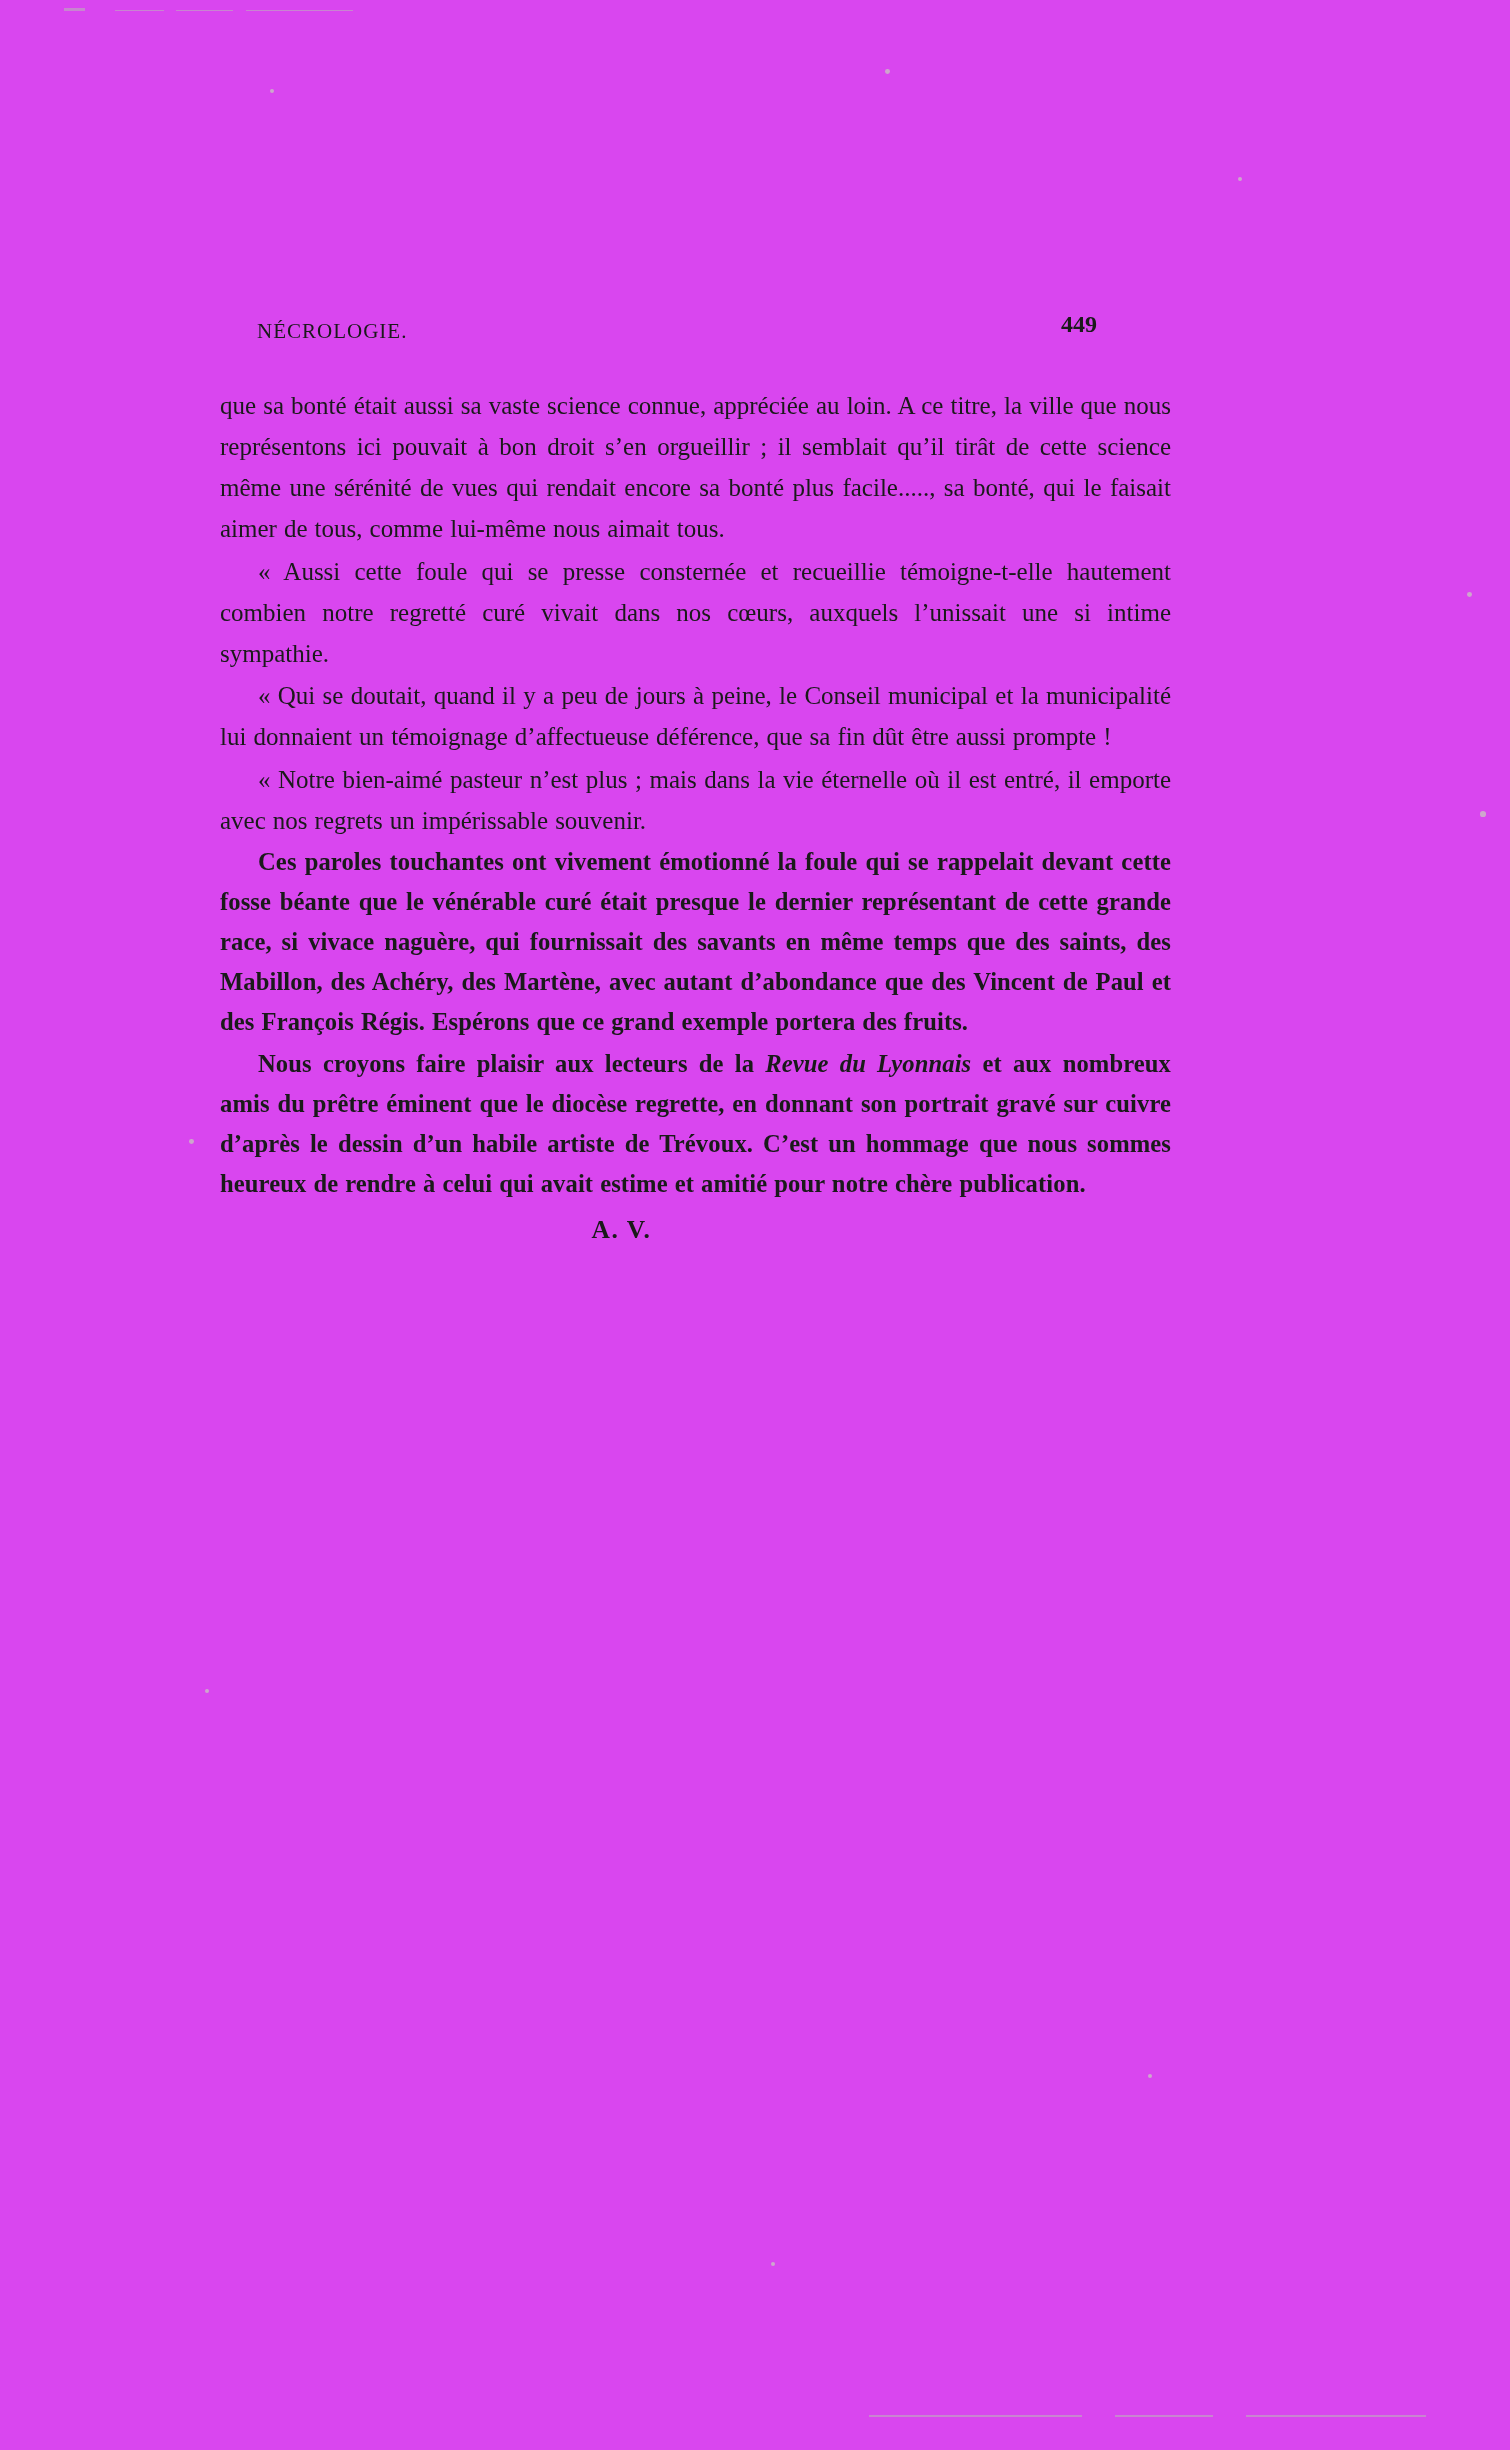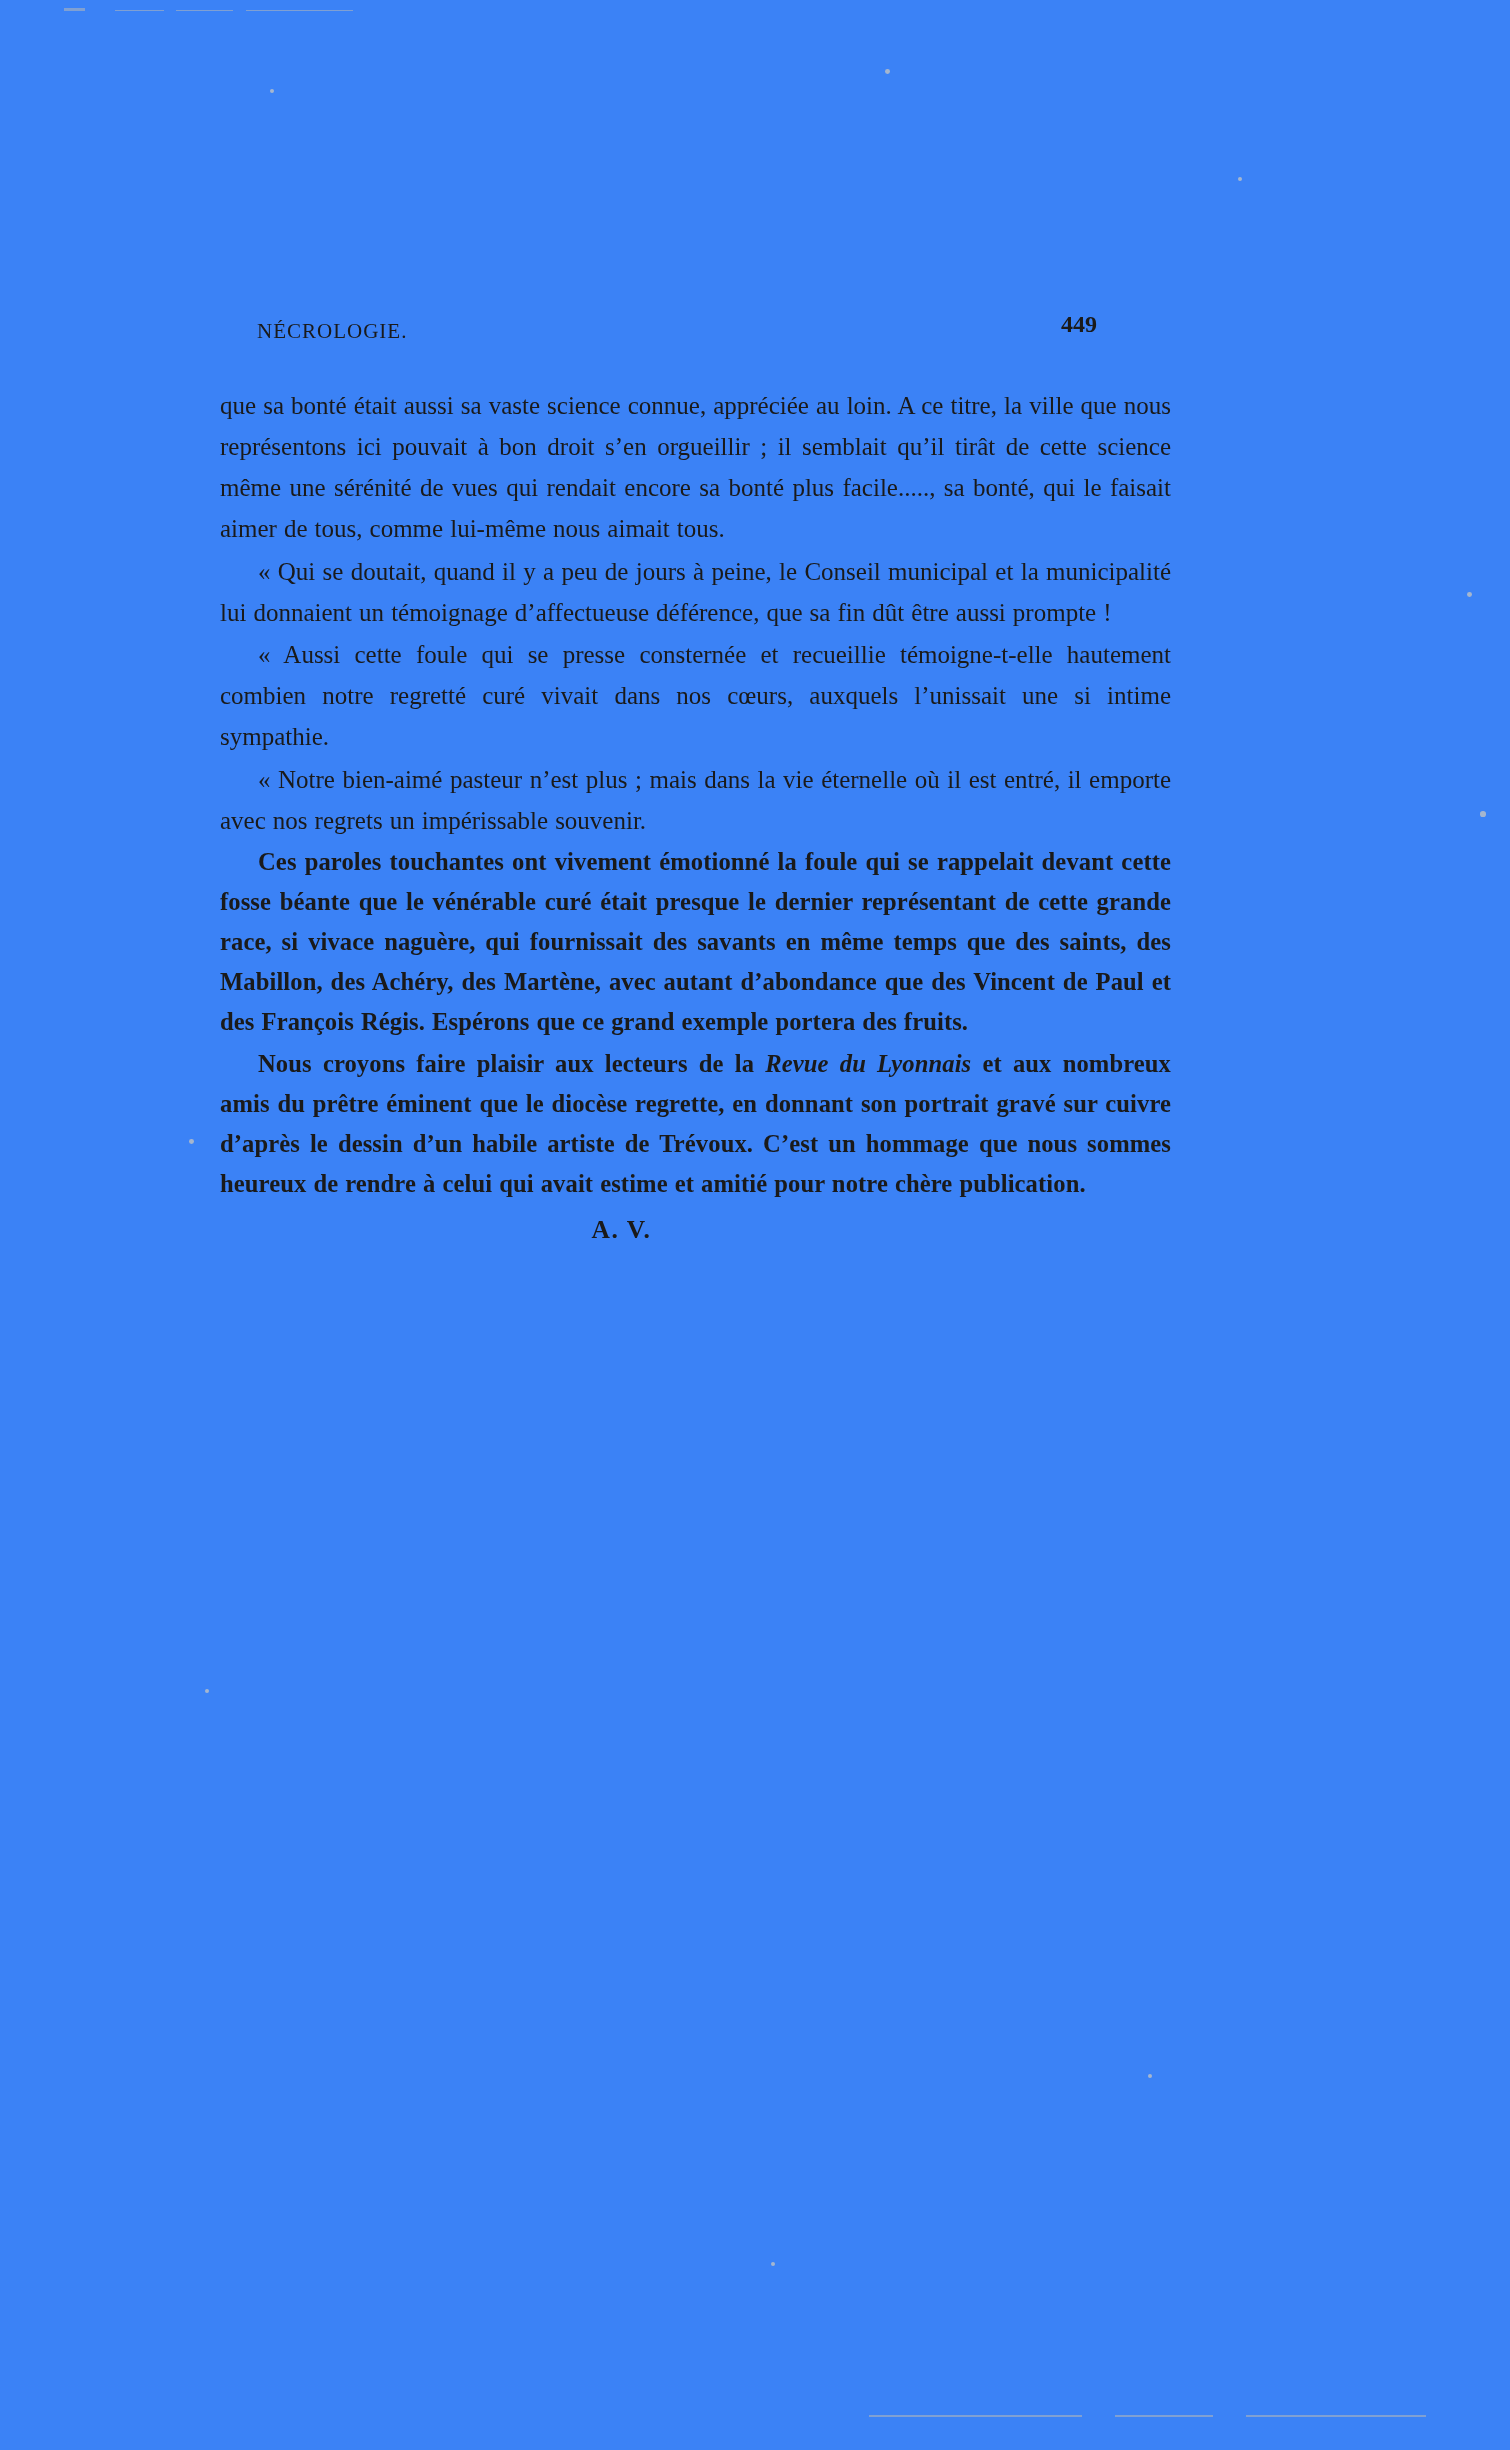--- a/index.html
+++ b/index.html
@@ -13,21 +13,21 @@
     position: relative;
     font-family: "Liberation Serif", serif;
     color: #1a1a1a;
     overflow: hidden;
   }
 
   
   .page {
     position: absolute;
     inset: 0;
-    background: #3b82f6;
+    background: #d946ef;
   }
 
   
   .edge-mark {
     position: absolute;
     background: #b9b9b5;
     opacity: .55;
   }
   .speck {
     position: absolute;
@@ -132,22 +132,22 @@
 
   <div class="content">
 
     <div class="header-row">
       <div class="running-head">NÉCROLOGIE.</div>
       <div class="folio">449</div>
     </div>
 
     <div class="body-text">
       <p class="noindent">que sa bonté était aussi sa vaste science connue, appréciée au loin. A ce titre, la ville que nous représentons ici pouvait à bon droit s’en orgueillir ; il semblait qu’il tirât de cette science même une sérénité de vues qui rendait encore sa bonté plus facile....., sa bonté, qui le faisait aimer de tous, comme lui-même nous aimait tous.</p>
+      <p class="indent">« Aussi cette foule qui se presse consternée et recueillie témoigne-t-elle hautement combien notre regretté curé vivait dans nos cœurs, auxquels l’unissait une si intime sympathie.</p>
       <p class="indent">« Qui se doutait, quand il y a peu de jours à peine, le Conseil municipal et la municipalité lui donnaient un témoignage d’affectueuse déférence, que sa fin dût être aussi prompte !</p>
-      <p class="indent">« Aussi cette foule qui se presse consternée et recueillie témoigne-t-elle hautement combien notre regretté curé vivait dans nos cœurs, auxquels l’unissait une si intime sympathie.</p>
       <p class="indent">« Notre bien-aimé pasteur n’est plus ; mais dans la vie éternelle où il est entré, il emporte avec nos regrets un impérissable souvenir.</p>
 
       <div class="bold-block">
         <p class="indent">Ces paroles touchantes ont vivement émotionné la foule qui se rappelait devant cette fosse béante que le vénérable curé était presque le dernier représentant de cette grande race, si vivace naguère, qui fournissait des savants en même temps que des saints, des Mabillon, des Achéry, des Martène, avec autant d’abondance que des Vincent de Paul et des François Régis. Espérons que ce grand exemple portera des fruits.</p>
         <p class="indent" id="para-italic"><span>Nous croyons faire plaisir aux lecteurs de la </span><em>Revue du Lyonnais</em><span> et aux nombreux amis du prêtre éminent que le diocèse regrette, en donnant son portrait gravé sur cuivre d’après le dessin d’un habile artiste de Trévoux. C’est un hommage que nous sommes heureux de rendre à celui qui avait estime et amitié pour notre chère publication.</span></p>
       </div>
 
       <div class="signature">A. V.</div>
     </div>
 

